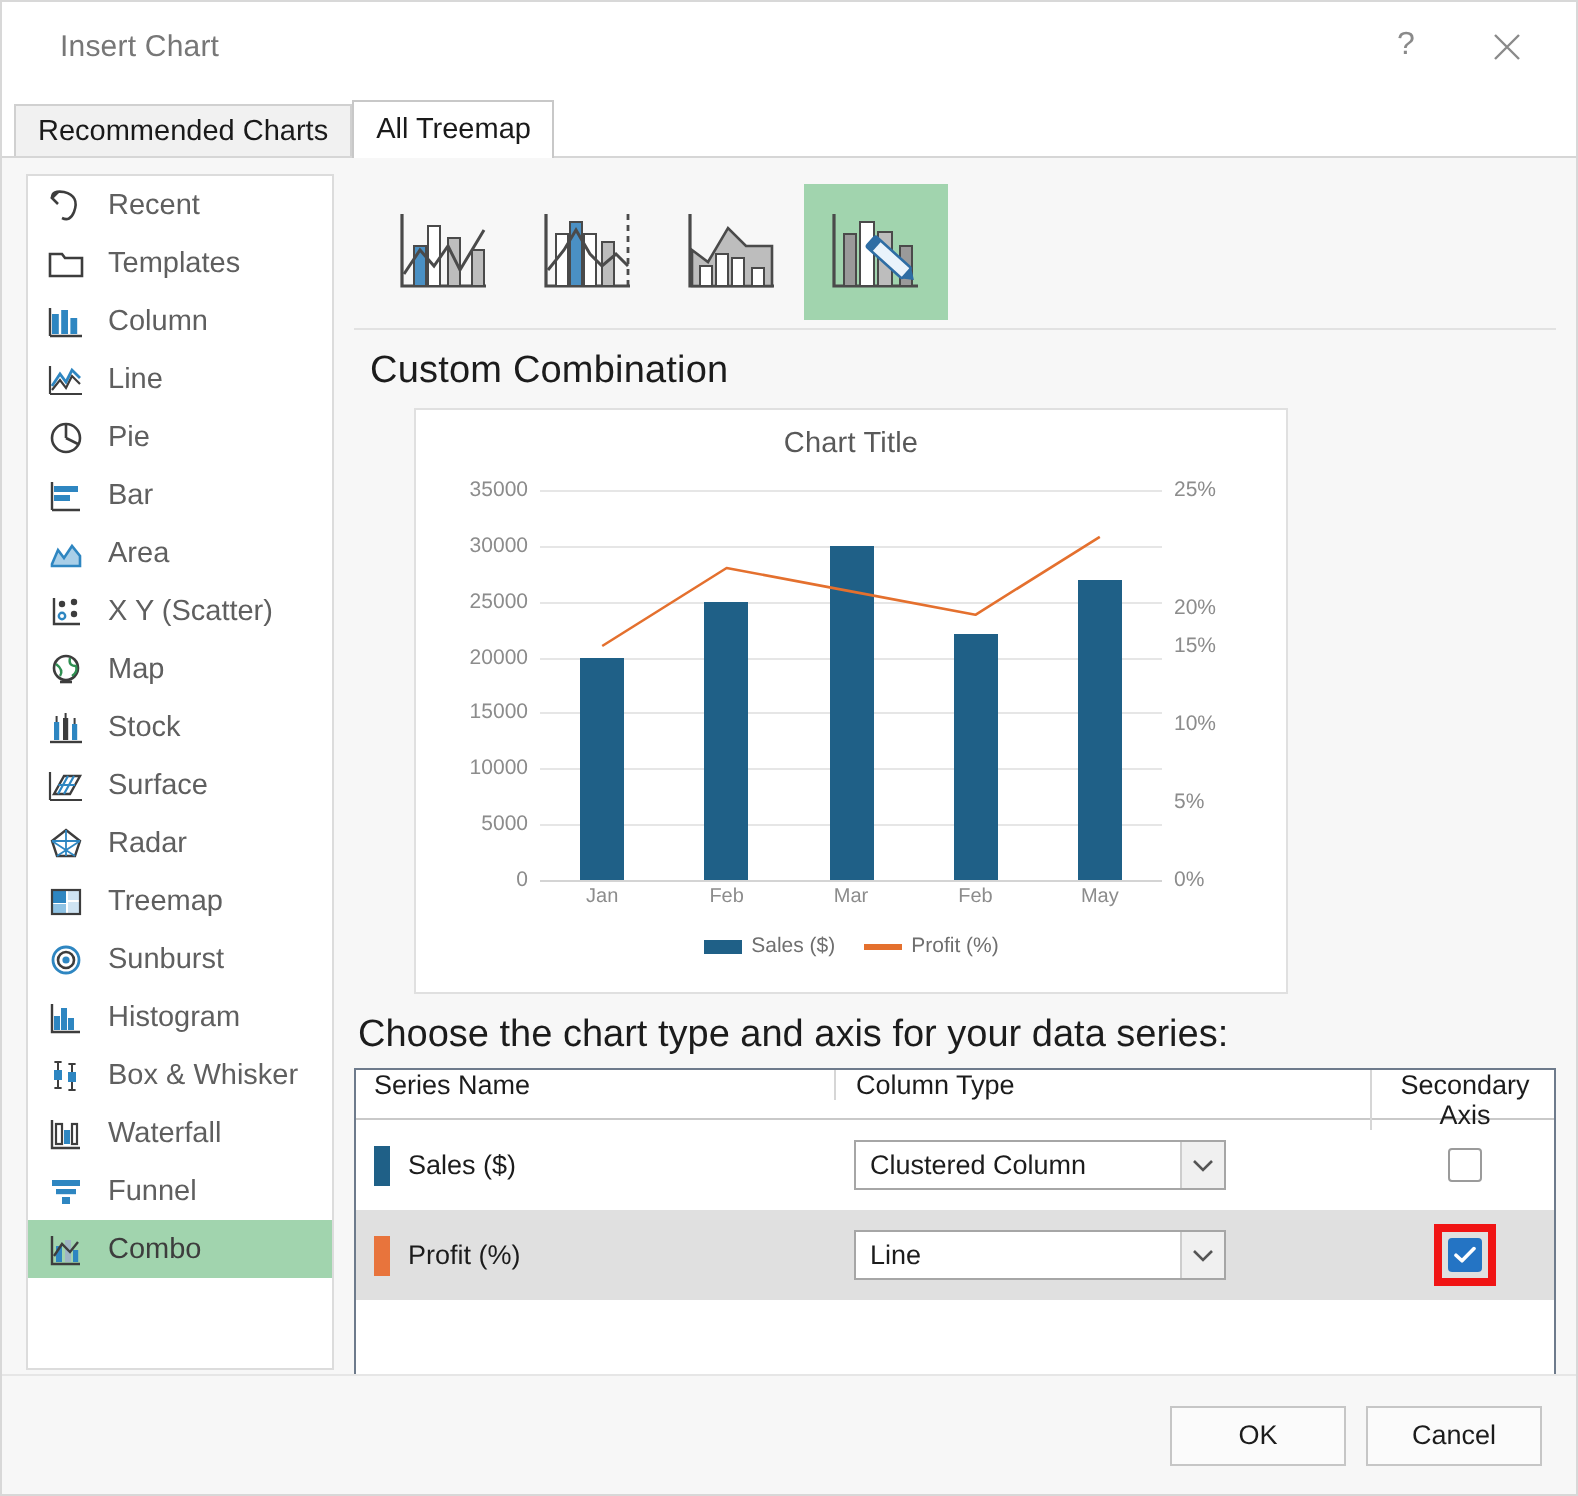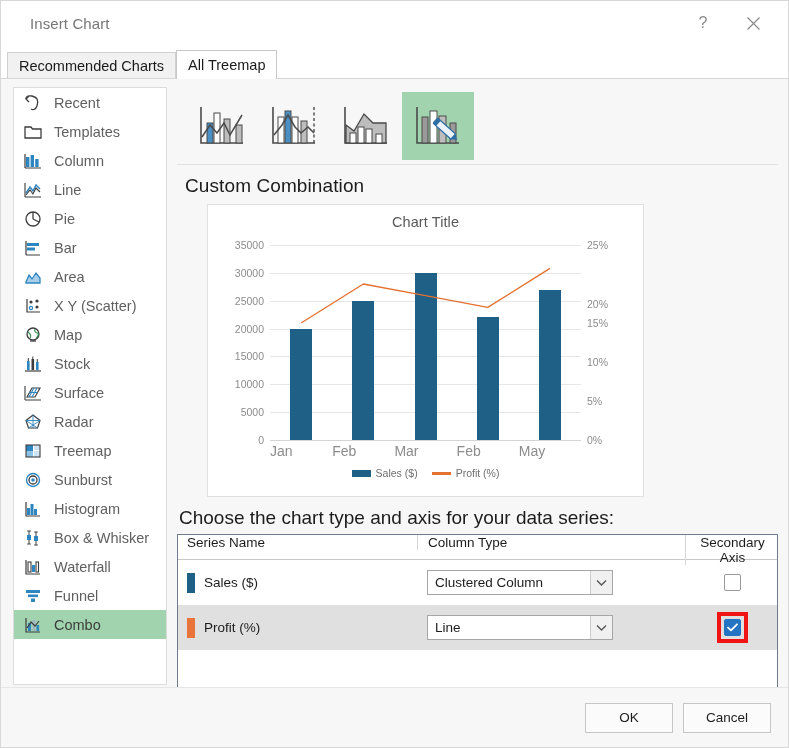--- a/index.html
+++ b/index.html
@@ -192,22 +192,22 @@
   #lineSvg {
     position: absolute; left: 0; top: 0; width: 100%; height: 100%;
     overflow: visible;
   }
   #xlabels {
     position: absolute;
     left: 62px; right: 62px; top: 238px;
     display: flex;
   }
   .xlab {
-    flex: 1; text-align: left;
-    font-size: 14px; color: #8c8c8c;
+    flex: 1; text-align: center;
+    font-size: 10px; color: #8c8c8c;
   }
   #legend {
     position: absolute;
     left: 0; right: 0; top: 262px;
     display: flex; justify-content: center; align-items: center; gap: 14px;
     font-size: 10.5px; color: #6f6f6f;
   }
   .legend-item { display: flex; align-items: center; gap: 5px; }
   .legend-swatch-bar { width: 19px; height: 7px; }
   .legend-swatch-line { width: 19px; height: 3px; }

